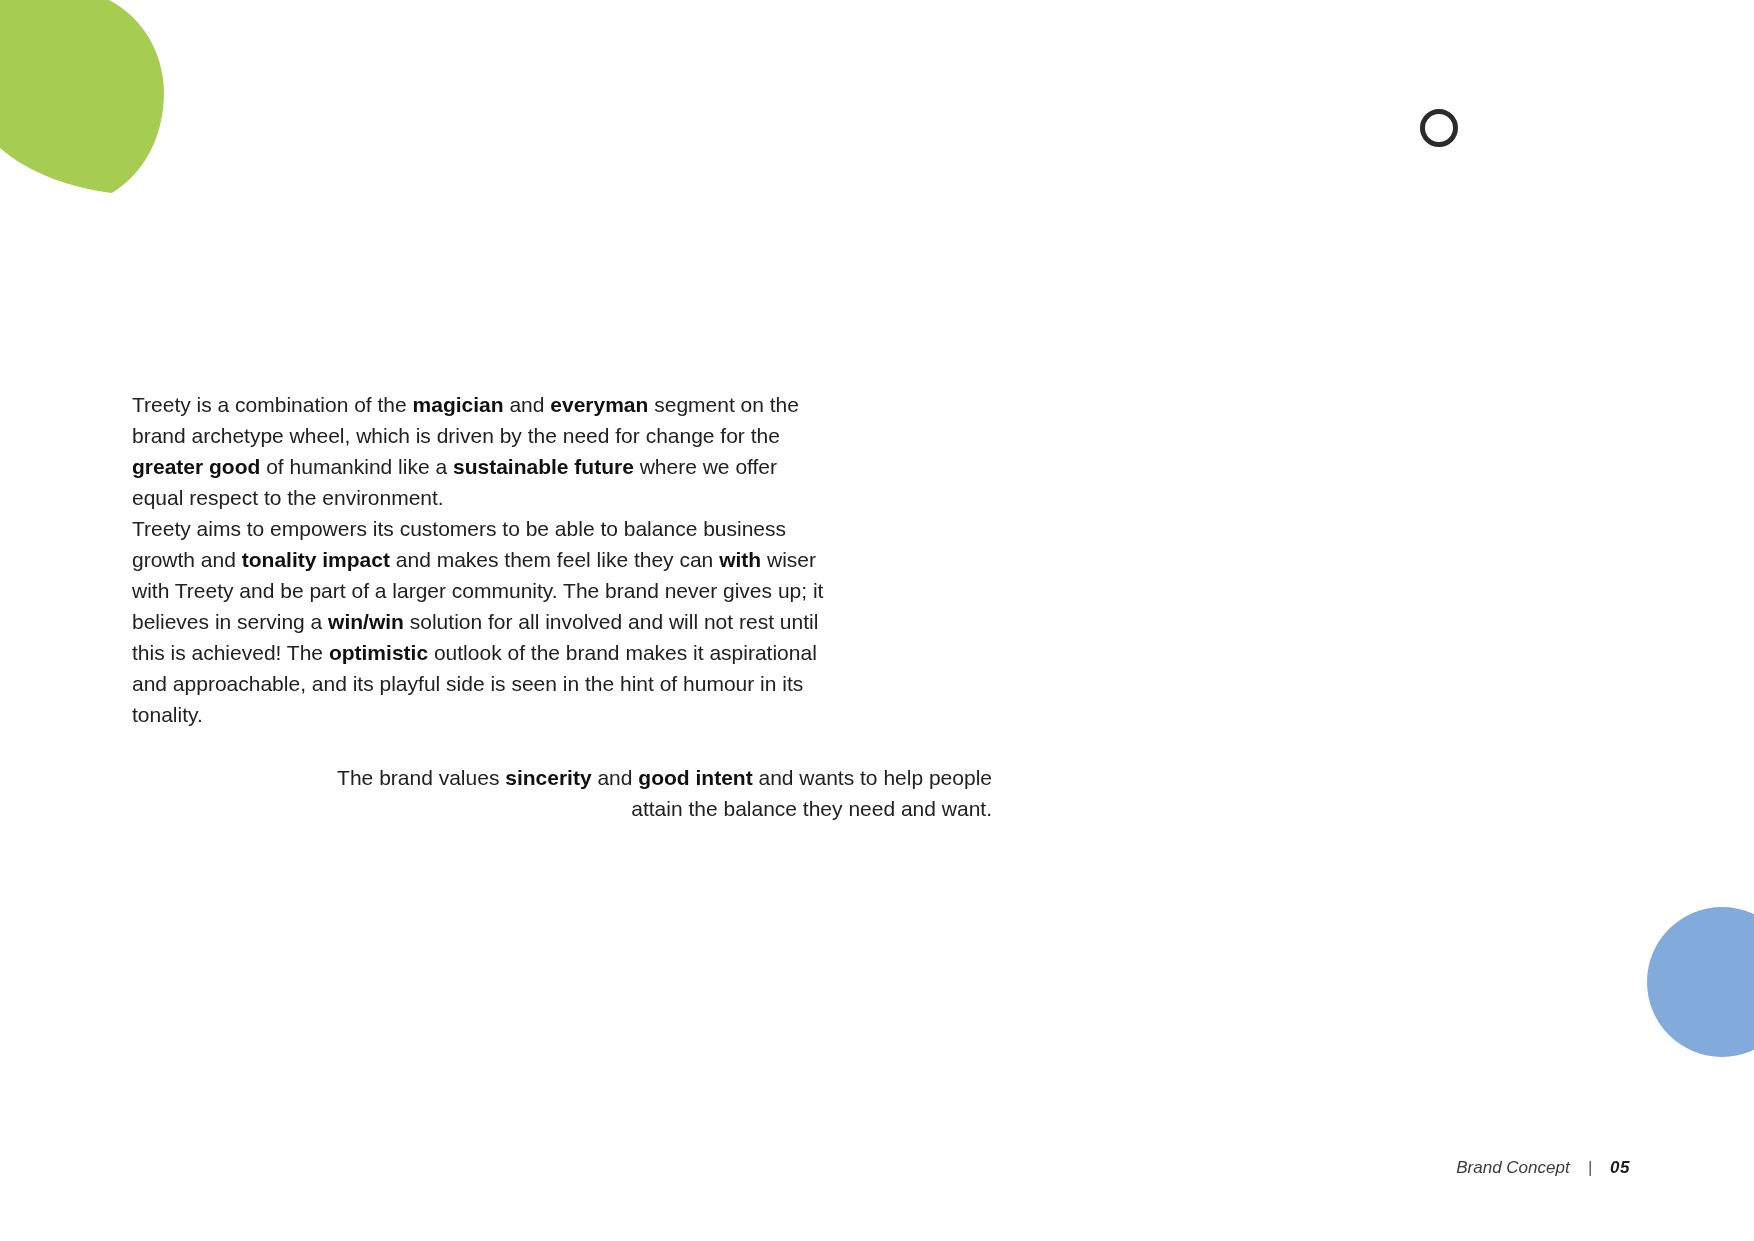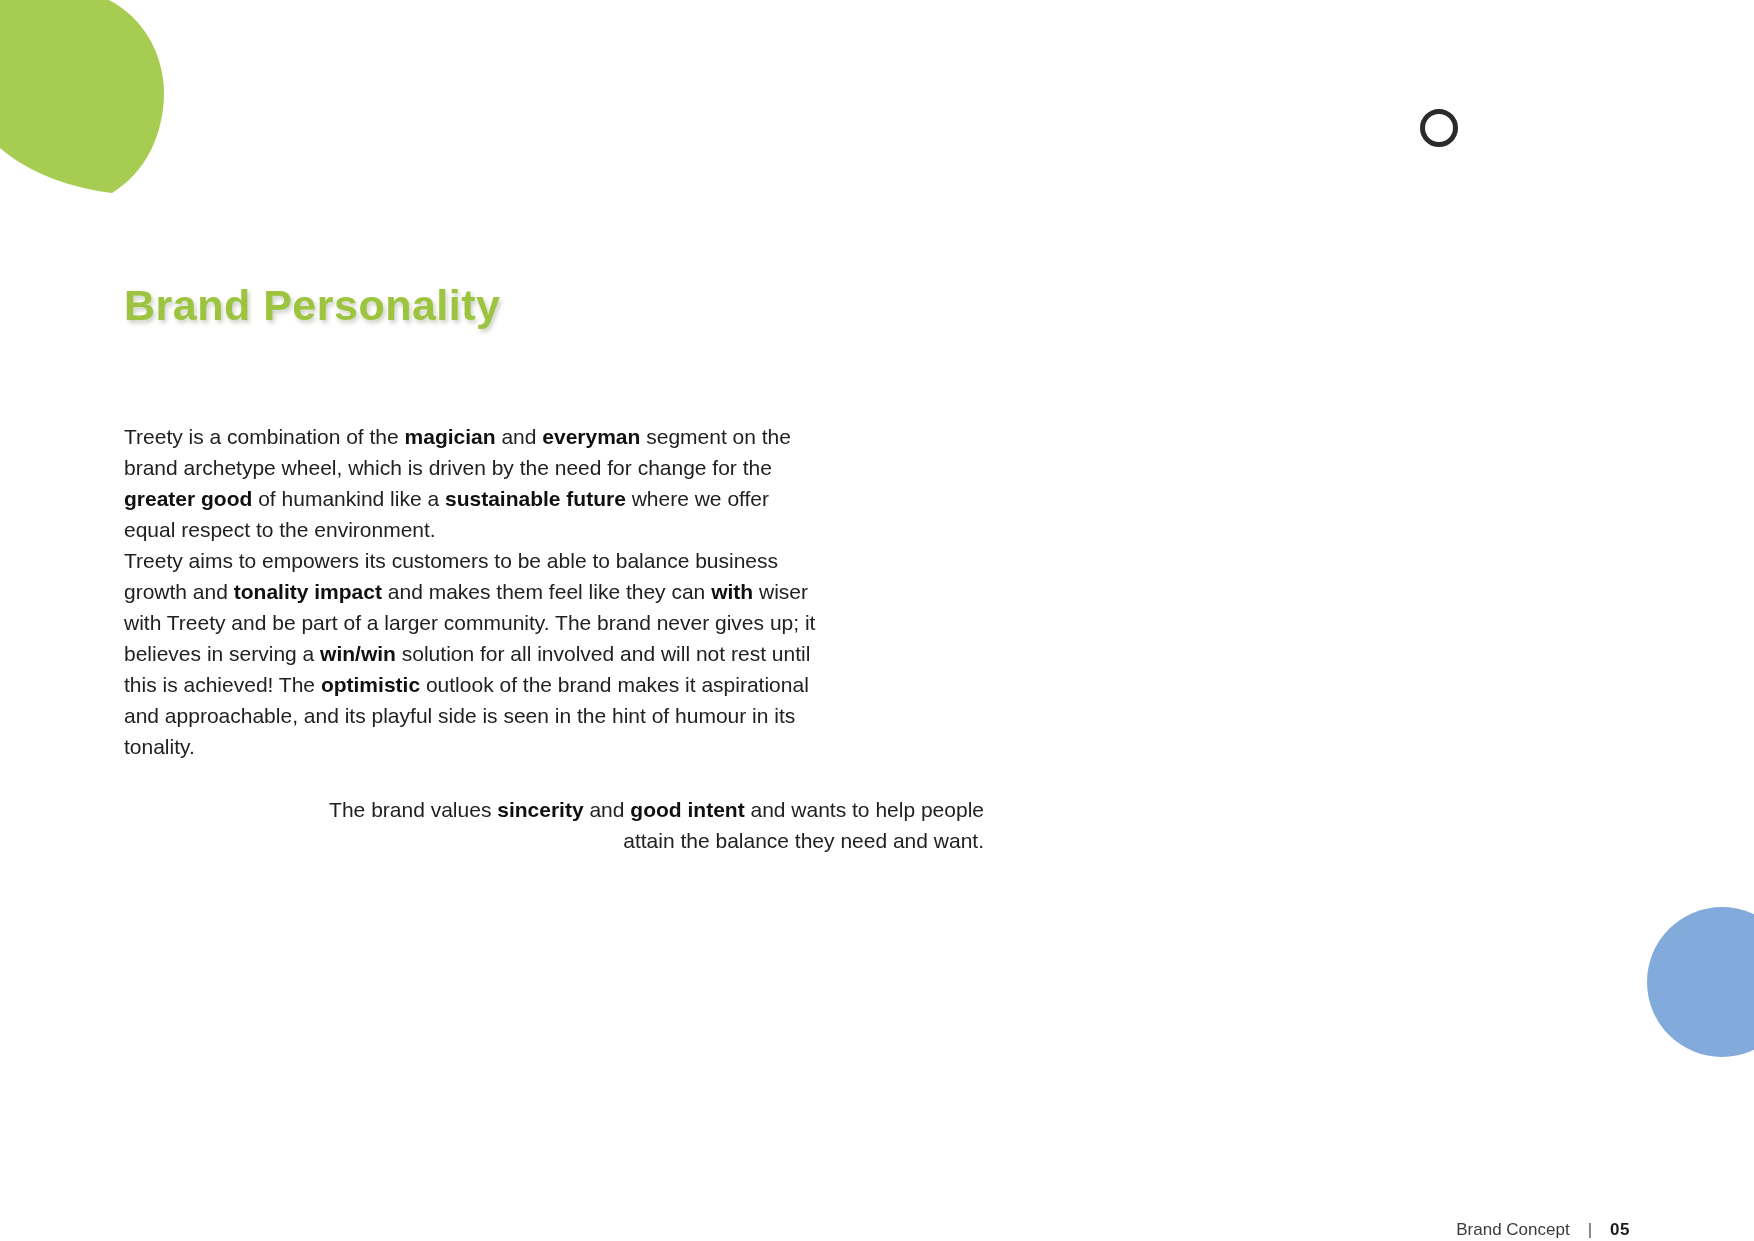--- a/index.html
+++ b/index.html
@@ -44,56 +44,55 @@
     left: 124px; top: 281px;
     font-size: 43px;
     font-weight: 700;
     letter-spacing: 0.5px;
     color: #9cc43e;
     text-shadow: 2px 3px 4px rgba(110, 120, 90, 0.35);
   }
 
   .body-copy {
     position: absolute;
-    left: 124px; top: 389px;
+    left: 132px; top: 389px;
     width: 860px;
     font-size: 21px;
     line-height: 31px;
     color: #212121;
-    margin-top: 32px;
   }
   .copy-para { white-space: pre-wrap; }
   .copy-para + .copy-para { margin-top: 32px; text-align: right; }
   .copy-para strong { font-weight: 700; color: #101010; }
 
   .footer {
     position: absolute;
-    top: 1220px; right: 124px;
+    top: 1158px; right: 124px;
     display: flex;
     align-items: baseline;
     font-size: 17px;
     color: #3b3b3b;
+    font-style: italic;
   }
   .footer .sep { margin: 0 18px; color: #555555; font-weight: 400; }
   .footer .page-no { font-weight: 700; color: #1d1d1d; letter-spacing: 0.5px; }
 </style>
 </head>
 <body>
 
 <div class="page">
 
   <svg class="leaf" viewBox="0 0 170 200" aria-hidden="true">
     <path d="M 0 0 L 109 0 C 143 18, 163 52, 164 92 C 164 134, 146 172, 112 193 C 72 188, 30 174, 0 148 Z" fill="#a6cc51"></path>
   </svg>
 
   <div class="ring"></div>
 
   <div class="blue-circle"></div>
 
-  <h1 class="page-title">Brand Personality</h1>
 
   <div class="body-copy">
       <p class="copy-para"><span>Treety is a combination of the </span><strong>magician</strong><span> and </span><strong>everyman</strong><span> segment on the
 brand archetype wheel, which is driven by the need for change for the
 </span><strong>greater good</strong><span> of humankind like a </span><strong>sustainable future</strong><span> where we offer
 equal respect to the environment.
 Treety aims to empowers its customers to be able to balance business
 growth and </span><strong>tonality impact</strong><span> and makes them feel like they can </span><strong>with</strong><span> wiser
 with Treety and be part of a larger community. The brand never gives up; it
 believes in serving a </span><strong>win/win</strong><span> solution for all involved and will not rest until

